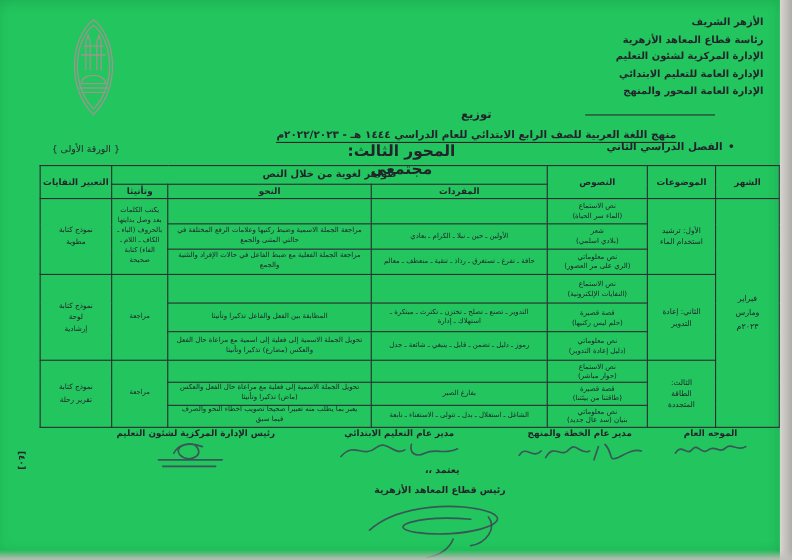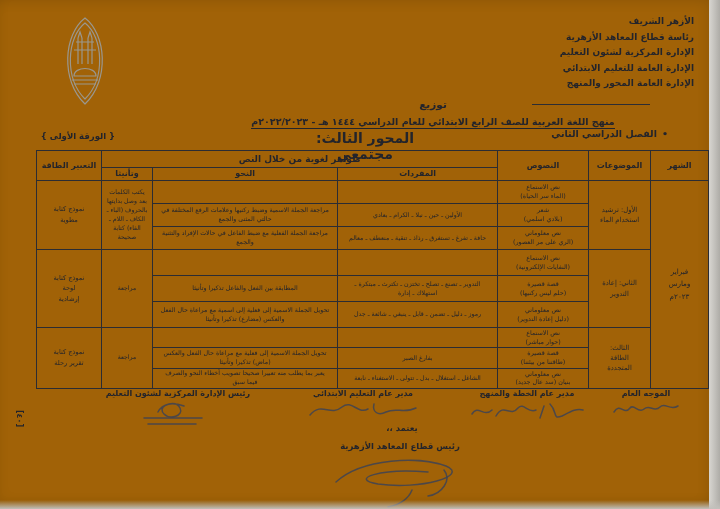--- a/index.html
+++ b/index.html
@@ -1,17 +1,17 @@
 <!DOCTYPE html>
 <html lang="ar" dir="rtl"><head>
 <meta charset="utf-8">
 <style>
   html,body{margin:0;padding:0;width:720px;height:509px;overflow:hidden;
     font-family:"DejaVu Sans",sans-serif;background:#c9c8c4;direction:rtl;}
-  .page{position:absolute;inset:0;background:#a16207;color:#23242b;
+  .page{position:absolute;inset:0;background:#22c55e;color:#23242b;
     box-shadow:inset -10px 0 14px rgba(0,0,0,.14), inset 0 -8px 12px rgba(0,0,0,.06);}
   .scan-strip-right{position:absolute;top:0;right:0;width:11px;height:100%;
     background:linear-gradient(to left,#aeaca7,#d8d6d1);}
   .scan-strip-bottom{position:absolute;left:0;bottom:0;width:100%;height:9px;
     background:linear-gradient(to top,#c2c0bb,rgba(216,214,209,0));}
 
   
   .letterhead{position:absolute;top:14px;right:26px;text-align:right;}
   .letterhead div{font-size:9px;font-weight:bold;line-height:15.5px;white-space:nowrap;}
   .lh-rule{position:absolute;left:532px;top:104px;width:118px;height:0;
@@ -21,21 +21,21 @@
   
   .title-block{position:absolute;top:98px;left:150px;width:566px;text-align:center;}
   .t1{font-size:10.5px;font-weight:bold;}
   .t2{font-size:9.5px;font-weight:bold;display:inline-block;margin-top:3px;
     border-bottom:1.2px solid #23242b;padding-bottom:1px;}
   .semester{position:absolute;top:128px;right:52px;font-size:9.5px;font-weight:bold;}
   .semester .bullet{margin-left:5px;}
   .axis{position:absolute;top:130px;left:300px;width:130px;text-align:center;
     font-size:14px;font-weight:bold;}
   .sheet-label{position:absolute;top:131px;left:28px;width:100px;text-align:center;
-    font-size:8.5px;font-weight:bold;}
+    font-size:8.5px;font-weight:normal;}
 
   
   table.dist-table{position:absolute;top:150px;left:36px;width:672px;
     border-collapse:collapse;table-layout:fixed;direction:rtl;}
   .dist-table th,.dist-table td{border:1px solid #2b2c33;text-align:center;
     vertical-align:middle;padding:1px 2px;overflow:hidden;}
   .dist-table{border:1.5px solid #26272e;}
   .dist-table th{font-size:8px;font-weight:bold;line-height:1.2;}
   th.group-head{font-size:9px;}
   .hr1{height:17px}.hr2{height:13px}
@@ -111,21 +111,21 @@
         <col style="width:185px">
         <col style="width:51px">
         <col style="width:65px">
     </colgroup>
     <thead>
       <tr class="hr1">
         <th rowspan="2">الشهر</th>
         <th rowspan="2">الموضوعات</th>
         <th rowspan="2">النصوص</th>
         <th colspan="3" class="group-head">ظواهر لغوية من خلال النص</th>
-        <th rowspan="2">التعبير الطاقة</th>
+        <th rowspan="2">التعبير النفايات</th>
       </tr>
       <tr class="hr2">
         <th>المفردات</th>
         <th>النحو</th>
         <th>وتأنيثا</th>
       </tr>
     </thead>
     <tbody>
 
       <tr class="h23">

